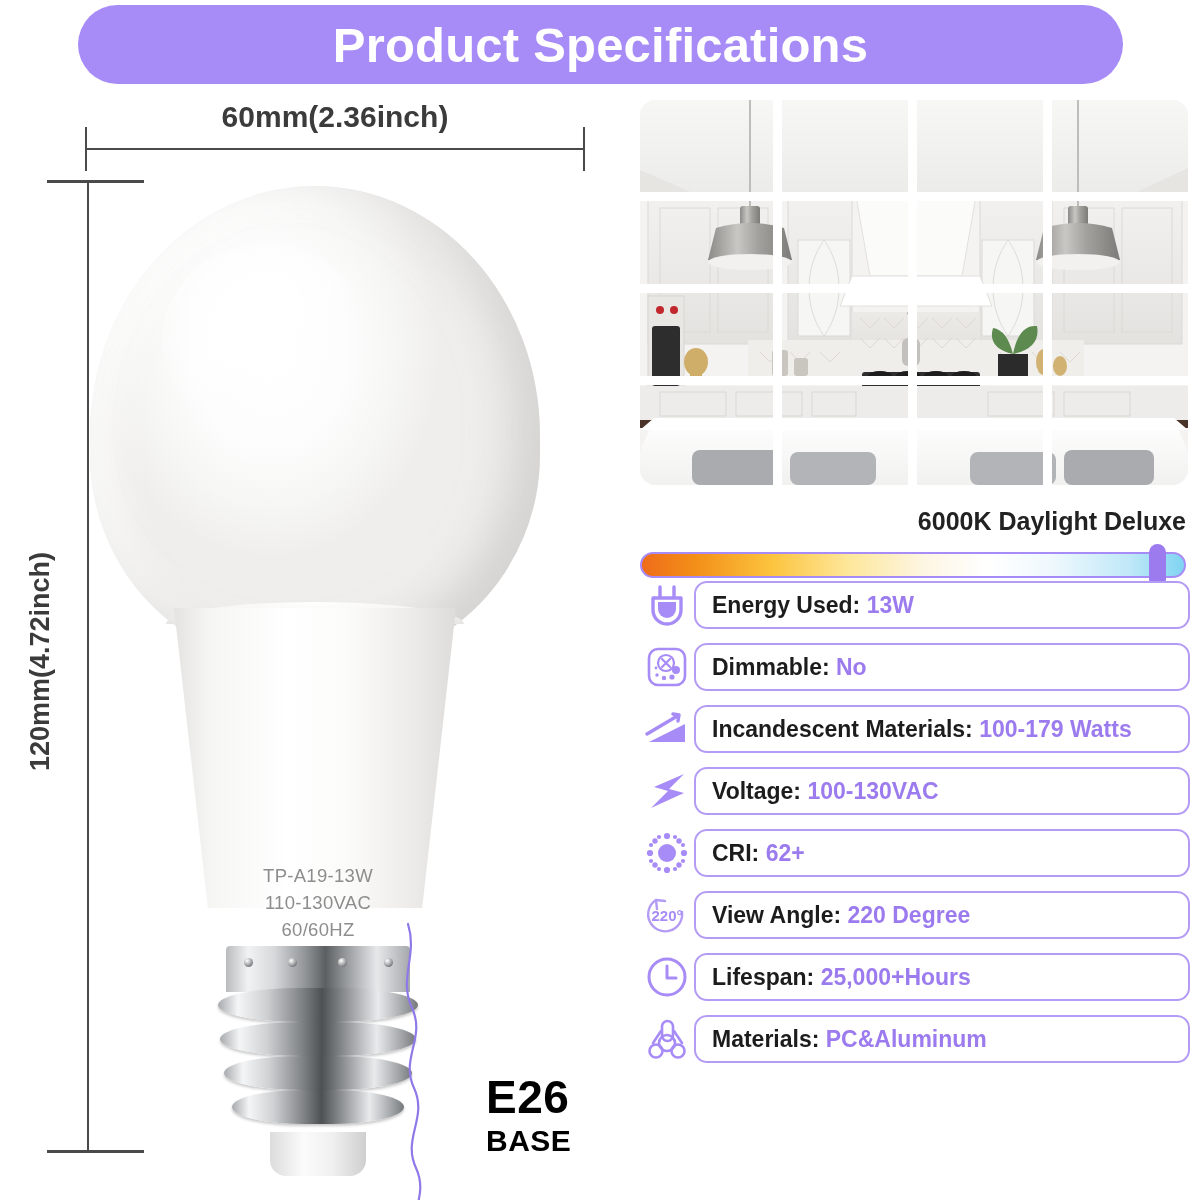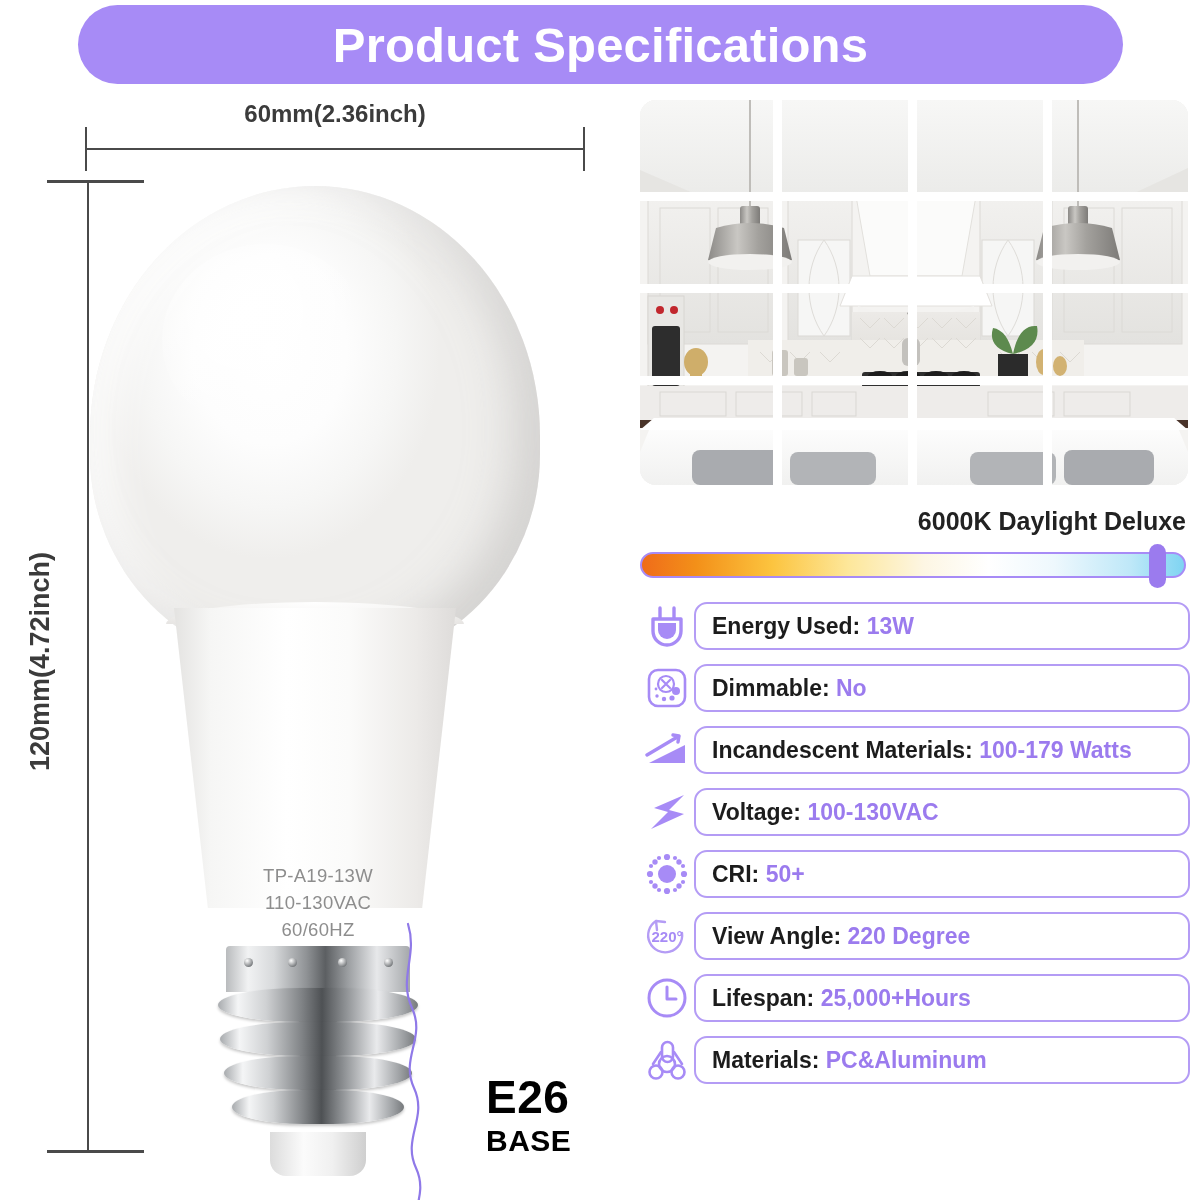--- a/index.html
+++ b/index.html
@@ -22,21 +22,21 @@
     color:#ffffff;font-size:49px;font-weight:700;letter-spacing:.2px;
     white-space:nowrap;
   }
 
   
   .left{position:absolute;left:0;top:86px;width:628px;height:1114px;}
 
   
   .dim-h-label{
     position:absolute;left:85px;top:14px;width:500px;text-align:center;
-    font-size:24px;font-weight:700;color:#3b3b3b;white-space:nowrap;
+    font-size:30px;font-weight:700;color:#3b3b3b;white-space:nowrap;
   }
   .dim-h-line{position:absolute;left:85px;top:62px;width:500px;height:2px;background:#4a4a4a;}
   .dim-h-tick{position:absolute;top:41px;width:2px;height:44px;background:#4a4a4a;}
   .dim-h-tick.l{left:85px;} .dim-h-tick.r{left:583px;}
 
   
   .dim-v-line{position:absolute;left:87px;top:95px;width:2px;height:972px;background:#4a4a4a;}
   .dim-v-tick{position:absolute;left:47px;width:97px;height:3px;background:#4a4a4a;}
   .dim-v-tick.t{top:94px;} .dim-v-tick.b{top:1064px;}
   .dim-v-label{
@@ -134,21 +134,21 @@
     position:relative;margin-top:16px;width:546px;height:26px;
     border:2.5px solid #a78bf6;border-radius:14px;box-sizing:border-box;
     background:linear-gradient(90deg,#ef6c1a 0%,#f39019 10%,#fcc43f 24%,#fde79a 38%,#fdf6e3 52%,#ffffff 64%,#eef8fd 76%,#bfe8f8 90%,#7fd4f2 100%);
   }
   .thumb{
     position:absolute;right:18px;top:-10px;width:17px;height:44px;border-radius:9px;
     background:#9b7bee;
   }
 
   
-  .specs{margin-top:24px;}
+  .specs{margin-top:3px;}
   .spec-row{
     position:relative;display:flex;align-items:center;height:48px;margin-bottom:14px;
   }
   .spec-icon{
     width:54px;height:48px;flex:0 0 54px;
     display:flex;align-items:center;justify-content:center;
   }
   .spec-box{
     flex:1;height:48px;box-sizing:border-box;
     border:2px solid #b49cf5;border-radius:13px;background:#fff;
@@ -457,21 +457,21 @@
               <circle cx="6" cy="30" r="2.1"></circle>
                 <circle cx="38" cy="30" r="2.1"></circle>
               <circle cx="14" cy="38" r="2.1"></circle>
                 <circle cx="30" cy="38" r="2.1"></circle>
             </g>
           </svg>
         </div>
         <div class="spec-box">
           <div class="spec-text">
             <span>CRI:</span>
-            <span class="val">50+</span>
+            <span class="val">62+</span>
           </div>
         </div>
       </div>
 
       <div class="spec-row">
         <div class="spec-icon">
           <svg width="48" height="46" viewBox="0 0 48 46">
             <path d="M39 20 A17 17 0 1 1 13 8" fill="none" stroke="#b49cf5" stroke-width="2.4" stroke-linecap="round"></path>
             <path d="M13 8 l9 1 M13 8 l1 9" stroke="#b49cf5" stroke-width="2.4" fill="none" stroke-linecap="round"></path>
             <text x="24" y="29" font-family="Liberation Sans, sans-serif" font-size="15" font-weight="700" fill="#a78bf6" text-anchor="middle">220°</text>

